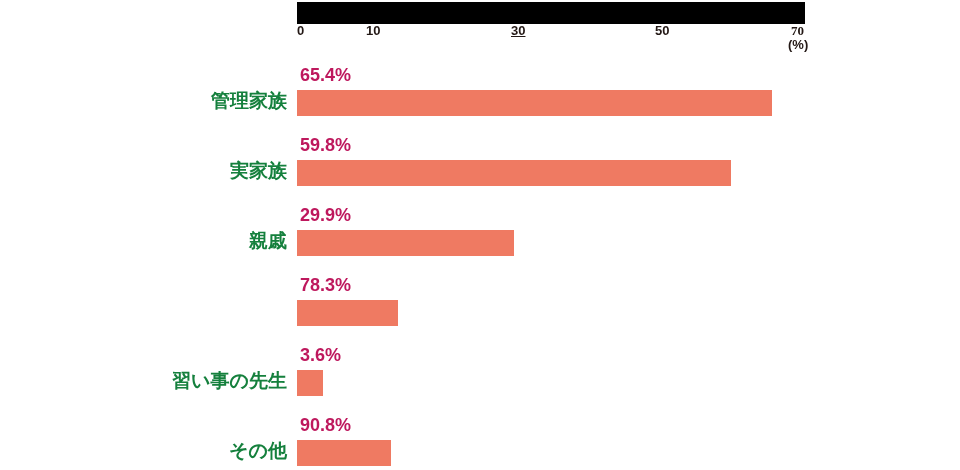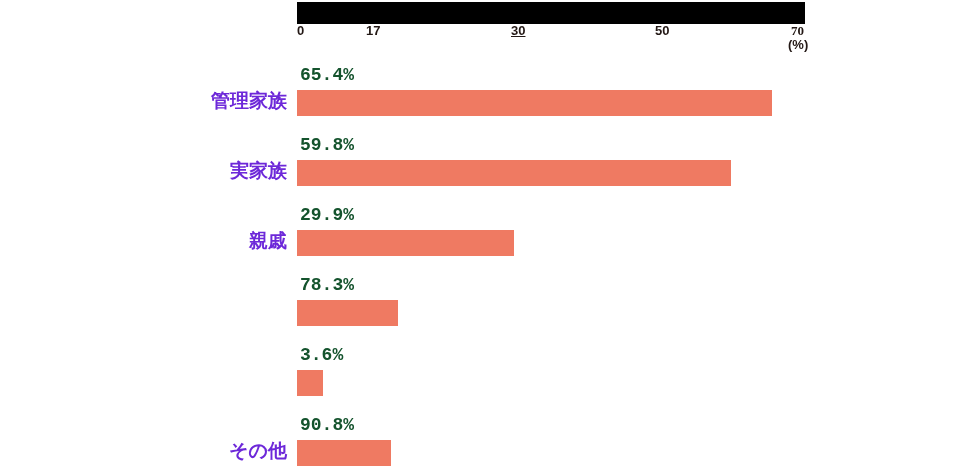--- a/index.html
+++ b/index.html
@@ -66,34 +66,33 @@
     position: relative;
     height: 70px;
   }
   .row-label {
     position: absolute;
     right: 673px; 
     top: 28px;
     font-size: 19px;
     line-height: 26px;
     font-weight: bold;
-    color: #6d28d9;
+    color: #15803d;
     white-space: nowrap;
     text-align: right;
   }
   .row-value {
     position: absolute;
     left: 300px;
     top: 4px;
     font-size: 18px;
     line-height: 22px;
     font-weight: bold;
-    color: #14532d;
+    color: #be185d;
     white-space: nowrap;
-    font-family: Liberation Mono, monospace;
   }
   .bar-track {
     position: absolute;
     left: 297px;
     top: 30px;
     width: 508px;
     height: 26px;
   }
   .bar {
     height: 26px;
@@ -102,21 +101,21 @@
 </style>
 </head>
 <body>
 
 <div id="chart-root">
 
   <div class="axis-bar" style="background: rgb(0, 0, 0);"></div>
 
   <div class="axis-ticks">
     <span class="tick" style="left:0px;">0</span>
-    <span class="tick" style="left:69px;">17</span>
+    <span class="tick" style="left:69px;">10</span>
     <span class="tick" style="left:214px;text-decoration:underline;">30</span>
     <span class="tick" style="left:358px;text-align:right;">50</span>
     <span class="tick" style="left:494px;font-family:Liberation Serif, serif;">70</span>
   </div>
 
   <div class="axis-unit">(%)</div>
 
   <div class="rows">
 
     <div class="row">
@@ -144,20 +143,21 @@
     </div>
 
     <div class="row">
       <div class="row-value">78.3%</div>
       <div class="bar-track">
         <div class="bar" style="width: 100.874px; background: rgb(239, 122, 98);"></div>
       </div>
     </div>
 
     <div class="row">
+      <div class="row-label">習い事の先生</div>
       <div class="row-value">3.6%</div>
       <div class="bar-track">
         <div class="bar" style="width: 26.1257px; background: rgb(239, 122, 98);"></div>
       </div>
     </div>
 
     <div class="row">
       <div class="row-label">その他</div>
       <div class="row-value">90.8%</div>
       <div class="bar-track">

